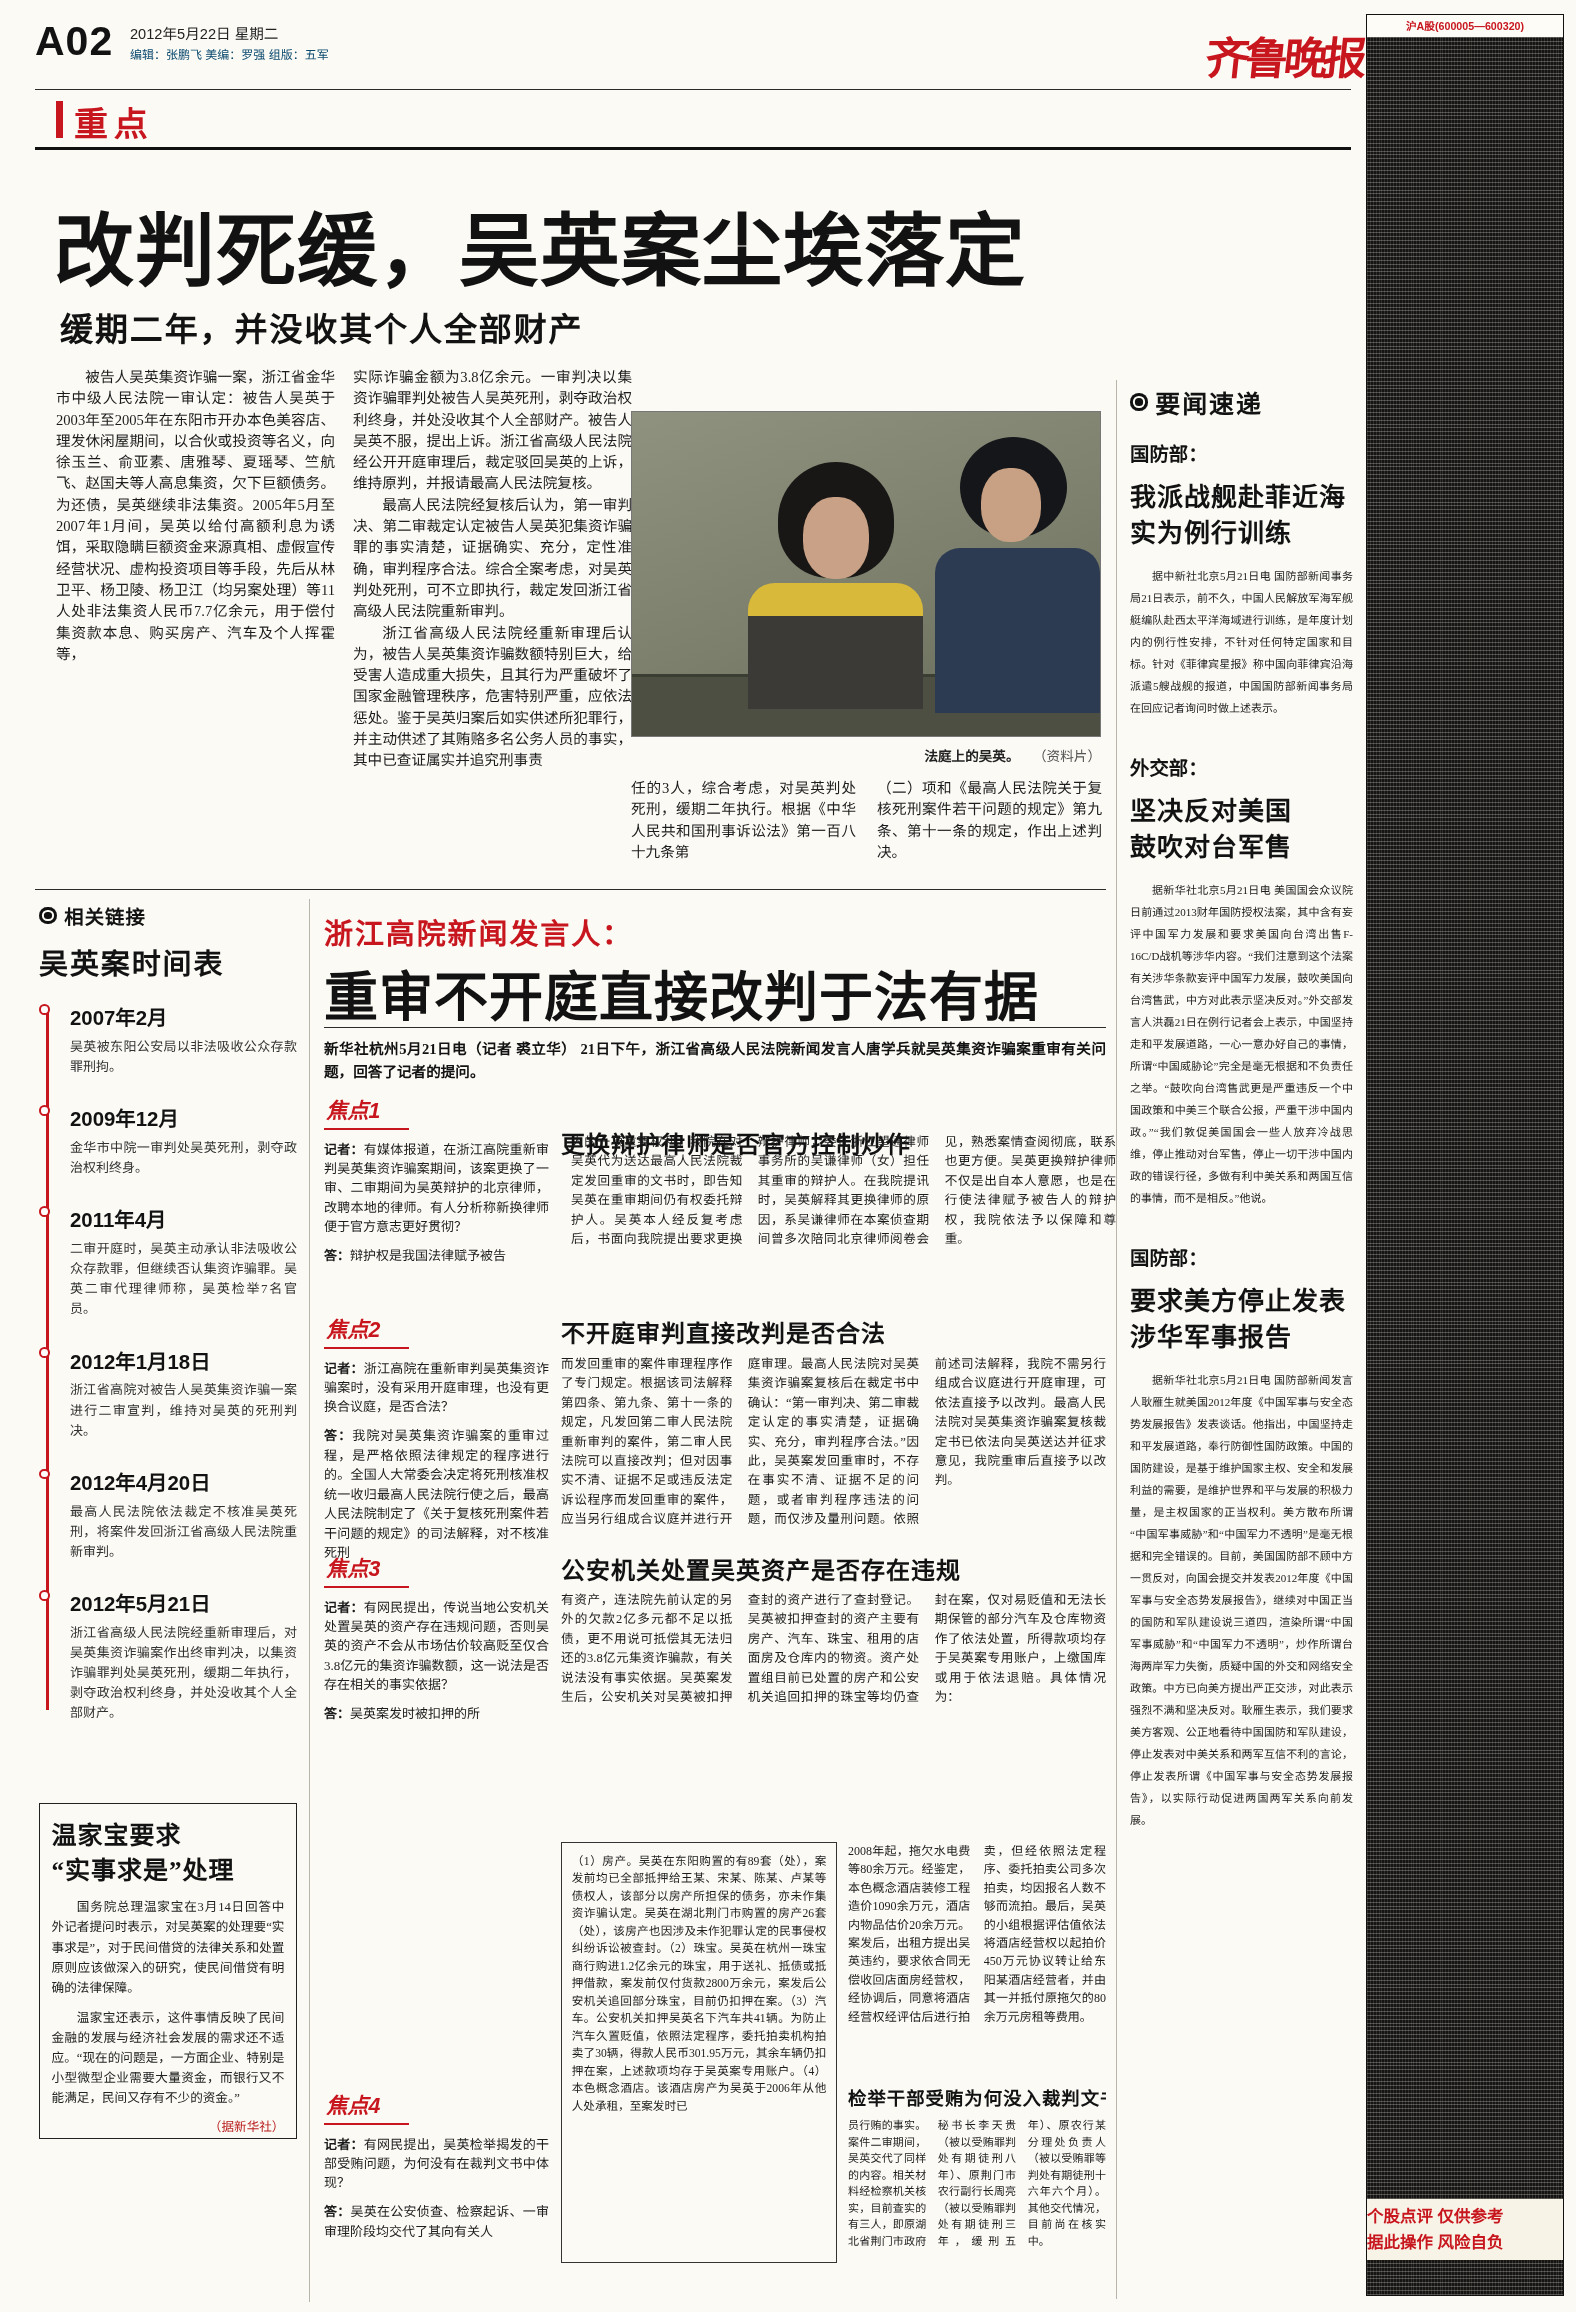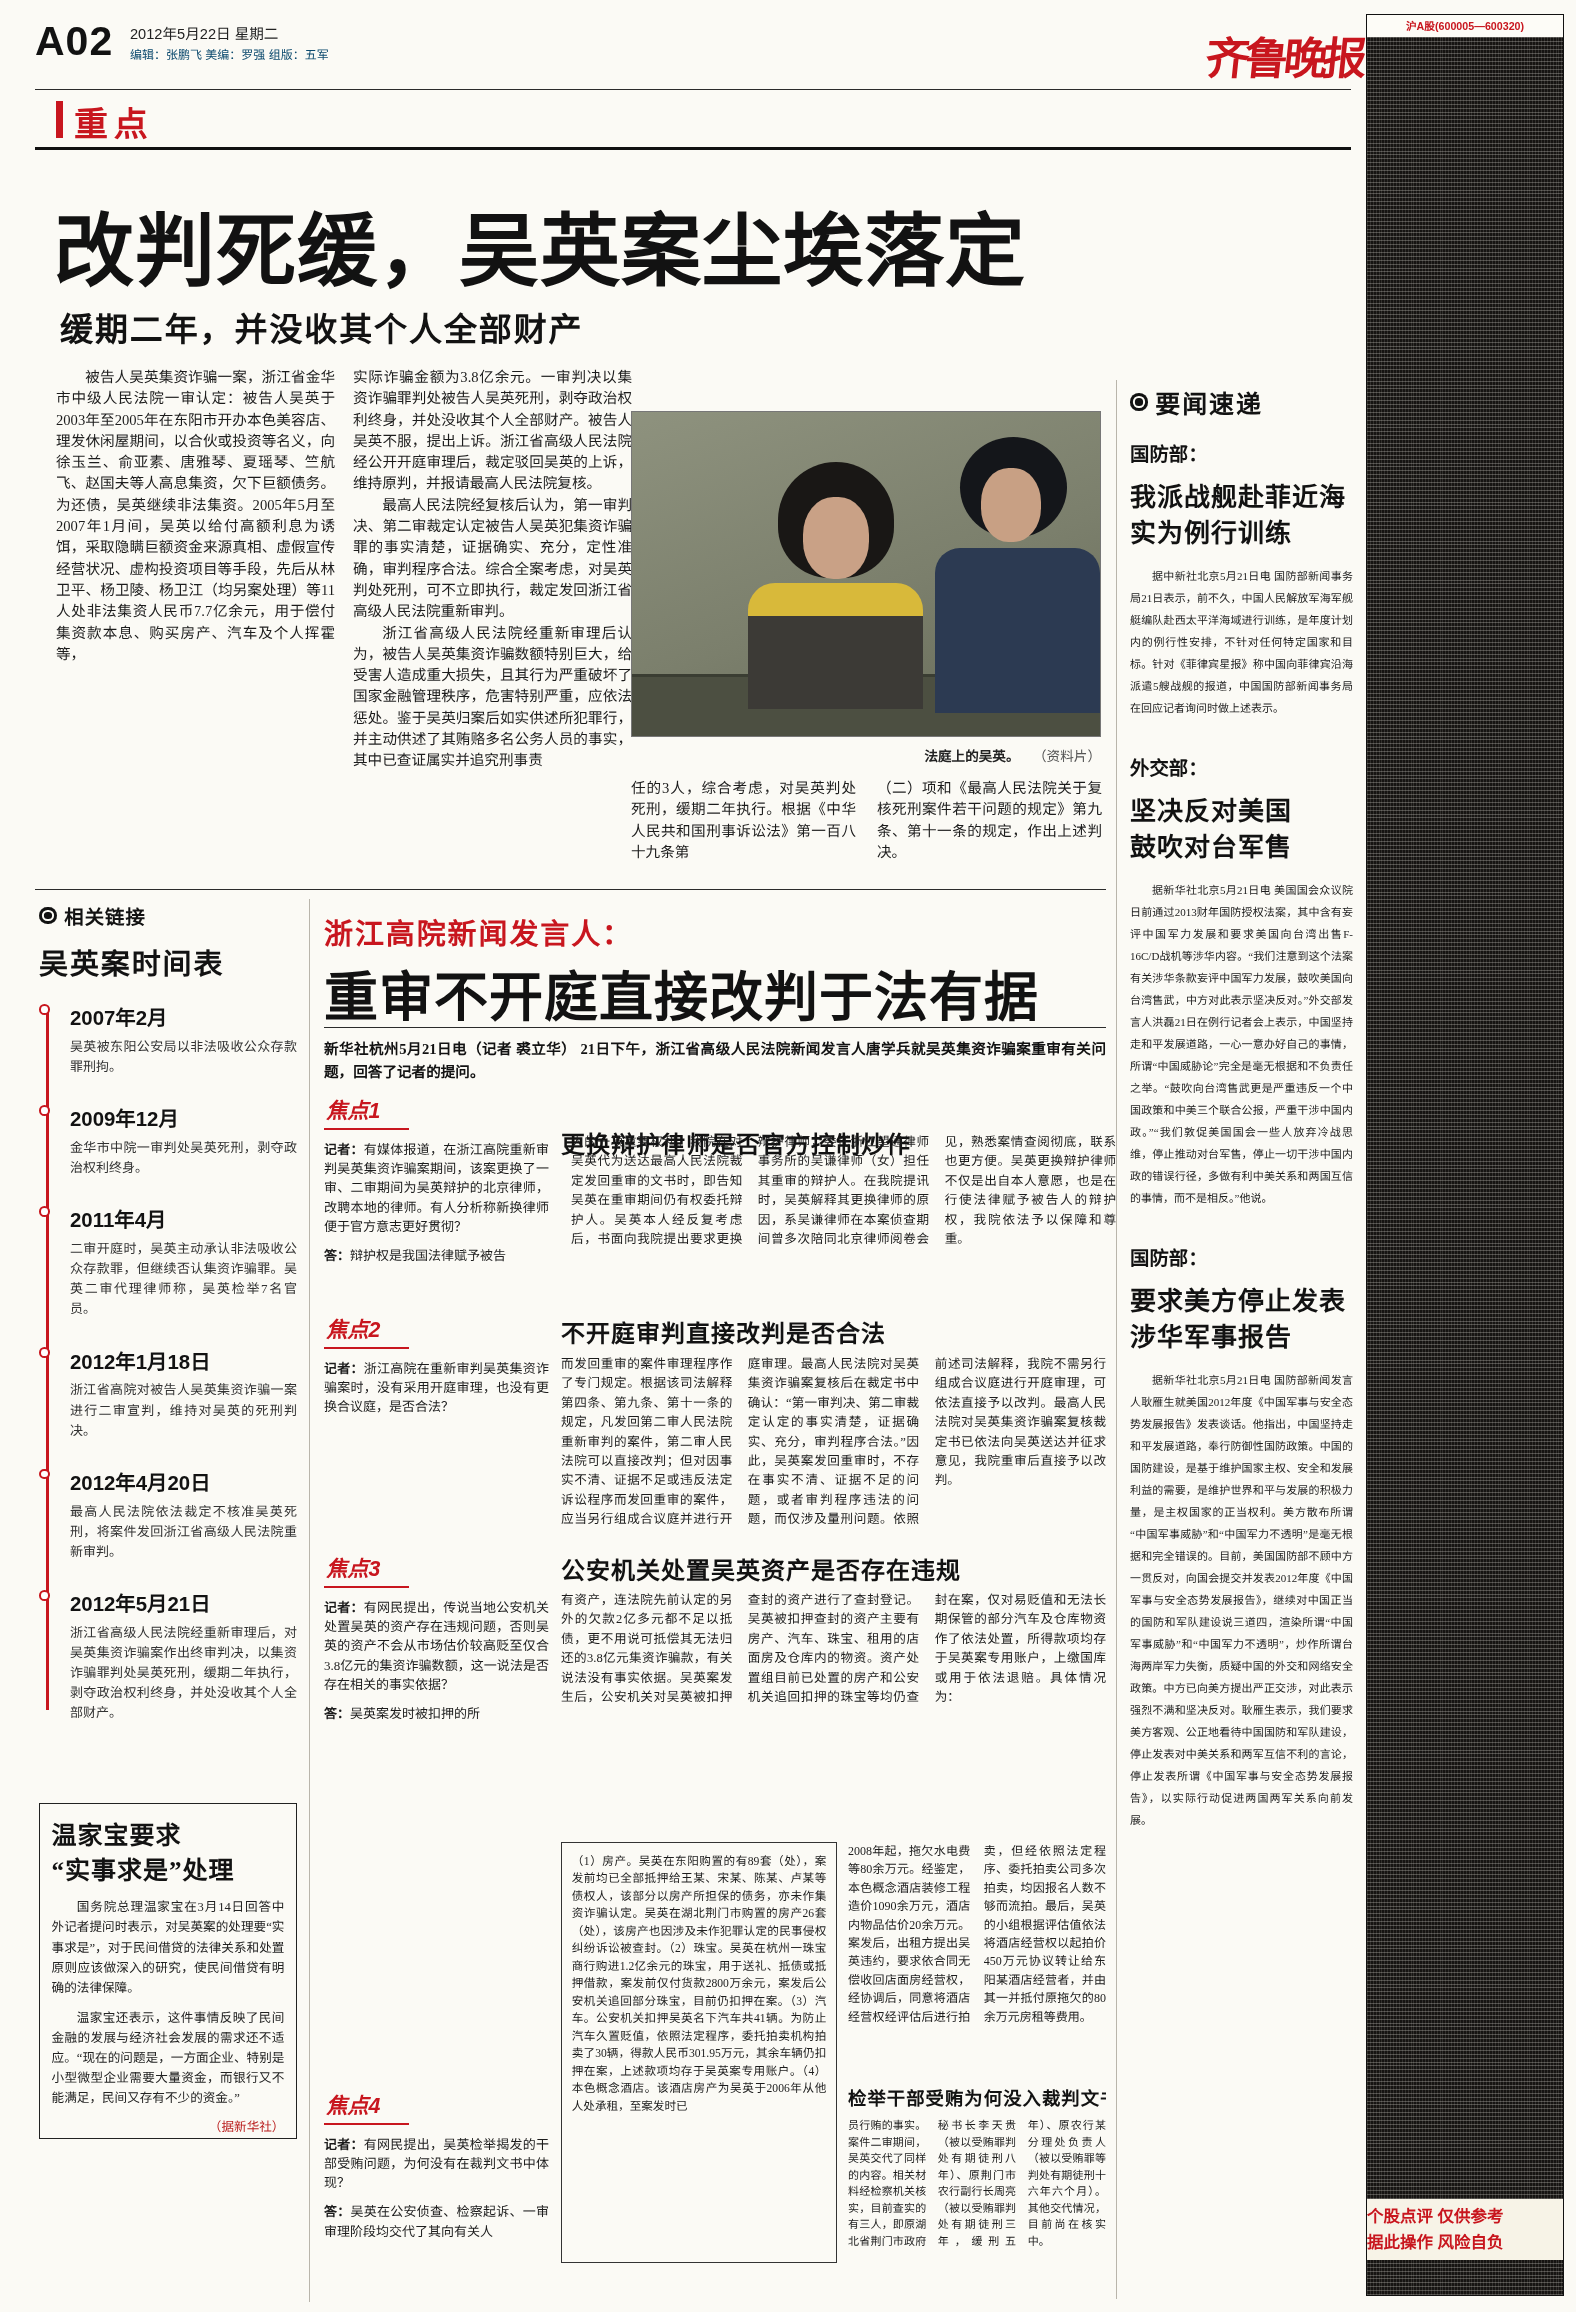--- a/index.html
+++ b/index.html
@@ -216,20 +216,21 @@
   <p class="abs qa-intro serif jt" style="left:324px;top:1038px;width:782px">新华社杭州5月21日电（记者 裘立华） 21日下午，浙江省高级人民法院新闻发言人唐学兵就吴英集资诈骗案重审有关问题，回答了记者的提问。</p>
 
   <div class="abs" style="left:324px;top:1093px;width:225px">
     <span class="focus-label">焦点1</span>
     <p class="q serif jt"><b>记者：</b><span>有媒体报道，在浙江高院重新审判吴英集资诈骗案期间，该案更换了一审、二审期间为吴英辩护的北京律师，改聘本地的律师。有人分析称新换律师便于官方意志更好贯彻？</span></p>
     <p class="q serif jt"><b>答：</b><span>辩护权是我国法律赋予被告</span></p>
   </div>
   <div class="abs" style="left:324px;top:1312px;width:225px">
     <span class="focus-label">焦点2</span>
     <p class="q serif jt"><b>记者：</b><span>浙江高院在重新审判吴英集资诈骗案时，没有采用开庭审理，也没有更换合议庭，是否合法？</span></p>
+    <p class="q serif jt"><b>答：</b><span>我院对吴英集资诈骗案的重审过程，是严格依照法律规定的程序进行的。全国人大常委会决定将死刑核准权统一收归最高人民法院行使之后，最高人民法院制定了《关于复核死刑案件若干问题的规定》的司法解释，对不核准死刑</span></p>
   </div>
   <div class="abs" style="left:324px;top:1551px;width:225px">
     <span class="focus-label">焦点3</span>
     <p class="q serif jt"><b>记者：</b><span>有网民提出，传说当地公安机关处置吴英的资产存在违规问题，否则吴英的资产不会从市场估价较高贬至仅合3.8亿元的集资诈骗数额，这一说法是否存在相关的事实依据？</span></p>
     <p class="q serif jt"><b>答：</b><span>吴英案发时被扣押的所</span></p>
   </div>
   <div class="abs" style="left:324px;top:2088px;width:225px">
     <span class="focus-label">焦点4</span>
     <p class="q serif jt"><b>记者：</b><span>有网民提出，吴英检举揭发的干部受贿问题，为何没有在裁判文书中体现？</span></p>
     <p class="q serif jt"><b>答：</b><span>吴英在公安侦查、检察起诉、一审审理阶段均交代了其向有关人</span></p>

